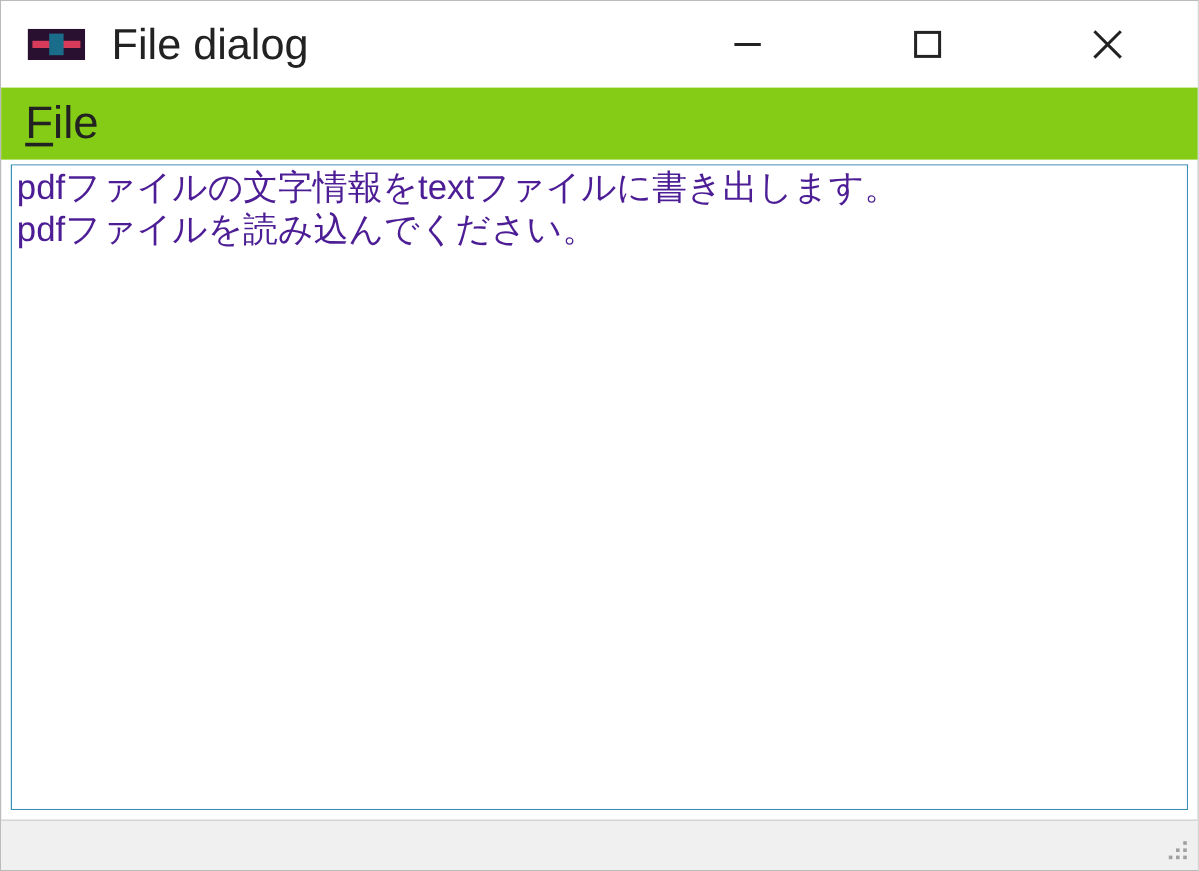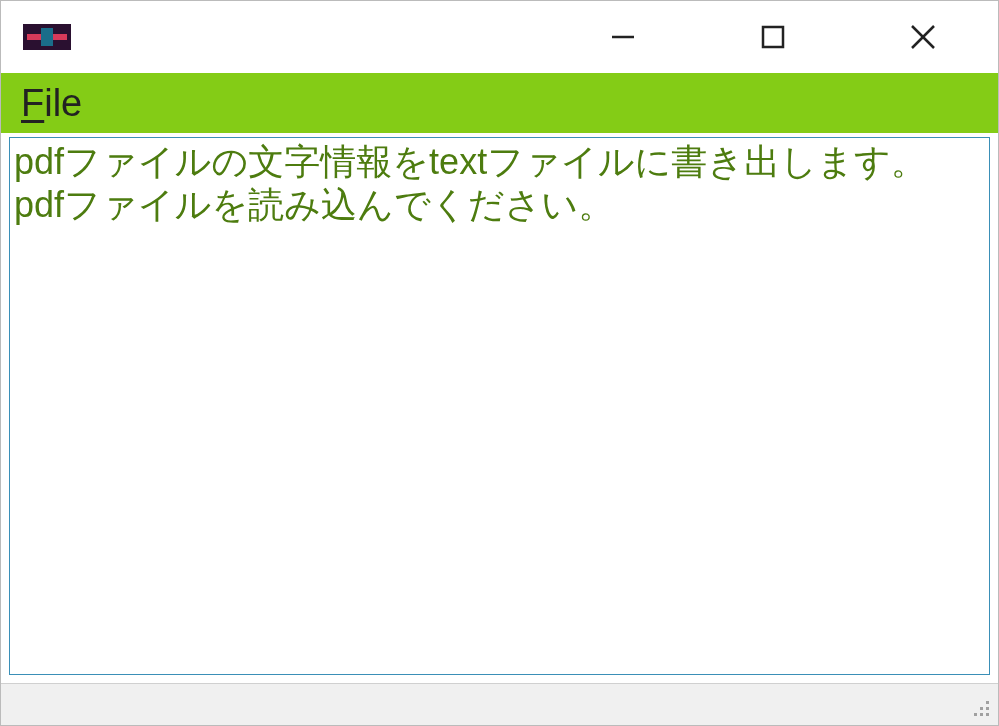--- a/index.html
+++ b/index.html
@@ -88,24 +88,24 @@
       border: 1px solid #3a8fb7;
       background: #fff;
       position: relative;
     }
     .text-area {
       width: 100%;
       height: 100%;
       border: none;
       resize: none;
       font-family: "MS Gothic", "Yu Gothic", sans-serif;
-      font-size: 36px;
+      font-size: 29px;
       line-height: 1.2;
       padding: 2px 4px;
-      color: #4d7c0f;
+      color: #4c1d95;
       outline: none;
       white-space: pre-wrap;
       overflow: hidden;
     }
     .status-bar {
       height: 42px;
       background: #f0f0f0;
       border-top: 1px solid #d0d0d0;
       display: flex;
       justify-content: flex-end;
@@ -128,20 +128,21 @@
 <div class="window">
 
   <div class="title-bar">
     <span class="title-icon">
       <svg width="48" height="26" viewBox="0 0 48 26">
         <rect x="0" y="0" width="48" height="26" fill="#2a1030"></rect>
         <rect x="4" y="10" width="40" height="6" fill="#d83a5a"></rect>
         <rect x="18" y="4" width="12" height="18" fill="#1a6d8a"></rect>
       </svg>
     </span>
+    <span class="title-text">File dialog</span>
     <span class="title-spacer"></span>
     <div class="title-controls">
       <div class="title-btn">
         <svg width="34" height="34" viewBox="0 0 34 34">
           <line x1="6" y1="17" x2="28" y2="17" stroke="#222" stroke-width="2.5"></line>
         </svg>
       </div>
       <div class="title-btn">
         <svg width="34" height="34" viewBox="0 0 34 34">
           <rect x="7" y="7" width="20" height="20" fill="none" stroke="#222" stroke-width="2.5"></rect>

